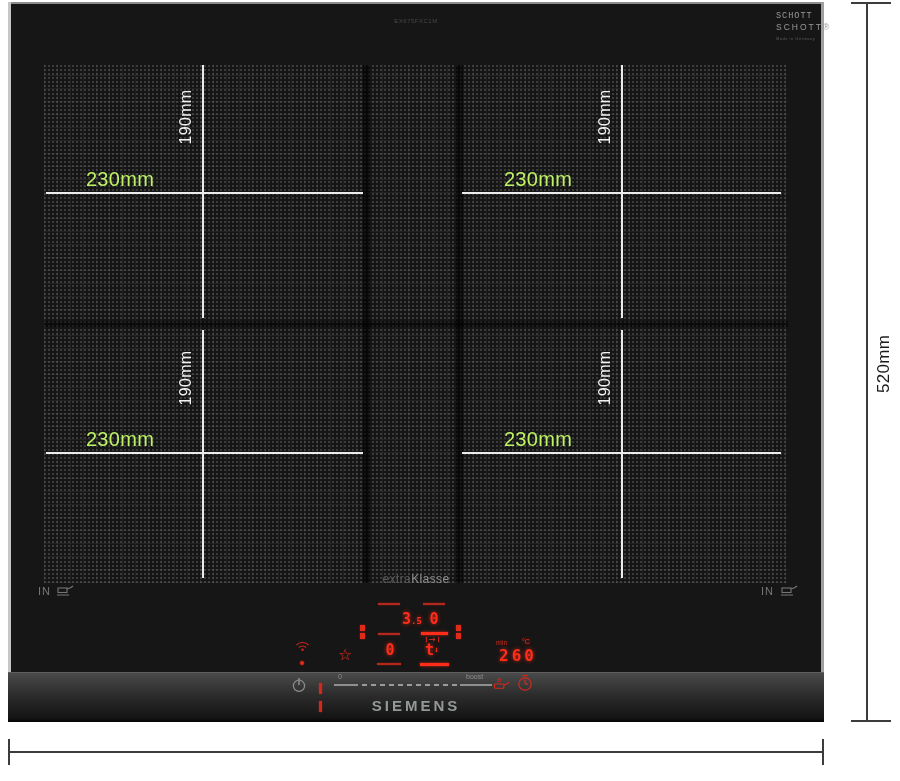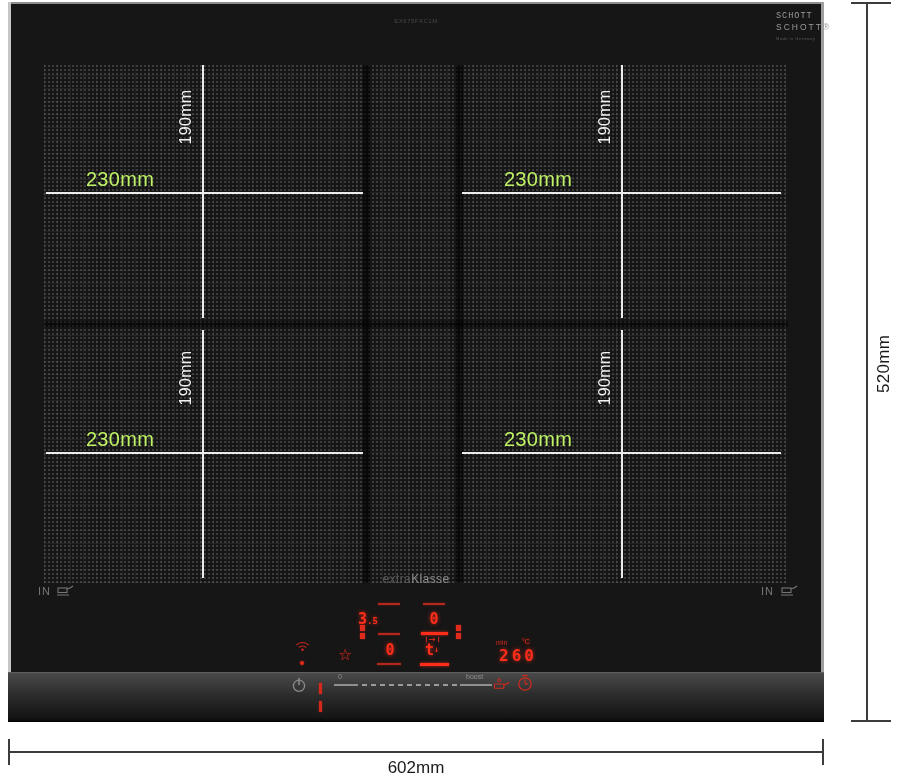--- a/index.html
+++ b/index.html
@@ -134,21 +134,21 @@
       <path d="M1.5 5 A 9 9 0 0 1 14.5 5" fill="none" stroke="#d3281c" stroke-width="1.2"></path>
       <path d="M4.2 7.6 A 5.4 5.4 0 0 1 11.8 7.6" fill="none" stroke="#d3281c" stroke-width="1.2"></path>
       <circle cx="8" cy="10" r="1.3" fill="#d3281c"></circle>
     </svg>
     <div class="wifidot" style="left:292px;top:659px;"></div>
     <div class="star" style="left:330px;top:643px;">☆</div>
 
     <div class="dash" style="left:370px;top:601px;width:22px;"></div>
     <div class="dash" style="left:415px;top:601px;width:22px;"></div>
 
-    <div class="seg led" style="left:344px;top:608px;width:32px;"><span>3</span><span style="font-size:9px;">.5</span></div>
+    <div class="seg led" style="left:388px;top:608px;width:32px;"><span>3</span><span style="font-size:9px;">.5</span></div>
     <div class="seg led" style="left:413px;top:608px;width:26px;">0</div>
 
     <div class="pausebar" style="left:352px;top:623px;">
         <i></i>
         <i></i>
       </div>
     <div class="pausebar" style="left:448px;top:623px;">
         <i></i>
         <i></i>
       </div>
@@ -187,26 +187,26 @@
         <rect x="1.5" y="8" width="10" height="4.5" rx="1" fill="none" stroke="#d3281c" stroke-width="1.2"></rect>
         <path d="M11.5 9 q4 -1 5.5 -3" fill="none" stroke="#d3281c" stroke-width="1.2"></path>
         <circle cx="6.5" cy="4" r="1.6" fill="none" stroke="#d3281c" stroke-width="1"></circle>
       </svg>
       <svg class="abs" style="left:508px;top:1px;" width="18" height="18" viewBox="0 0 18 18">
         <circle cx="9" cy="10" r="6.2" fill="none" stroke="#d3281c" stroke-width="1.2"></circle>
         <line x1="9" y1="10" x2="9" y2="5.8" stroke="#d3281c" stroke-width="1.2"></line>
         <line x1="9" y1="10" x2="12.2" y2="10" stroke="#d3281c" stroke-width="1.2"></line>
         <line x1="6.5" y1="1.5" x2="11.5" y2="1.5" stroke="#d3281c" stroke-width="1.4"></line>
       </svg>
+      <div class="brand">SIEMENS</div>
     </div>
   </div>
 
   <div class="dim-line" style="left:866px;top:2px;width:1.5px;height:720px;"></div>
   <div class="dim-line" style="left:851px;top:2px;width:40px;height:2px;"></div>
   <div class="dim-line" style="left:851px;top:720px;width:40px;height:2px;"></div>
   <div class="dim-label wlabel-rot" style="left:884px;top:364px;color:#1a1a1a;font-size:17px;">520mm</div>
 
   <div class="dim-line" style="left:8px;top:751px;width:816px;height:1.5px;"></div>
   <div class="dim-line" style="left:8px;top:739px;width:2px;height:26px;"></div>
   <div class="dim-line" style="left:822px;top:739px;width:2px;height:26px;"></div>
-  <div class="dim-label" style="left:8px;top:758px;width:816px;text-align:center;">602mm</div>
 
 </div>
 
 </body></html>

